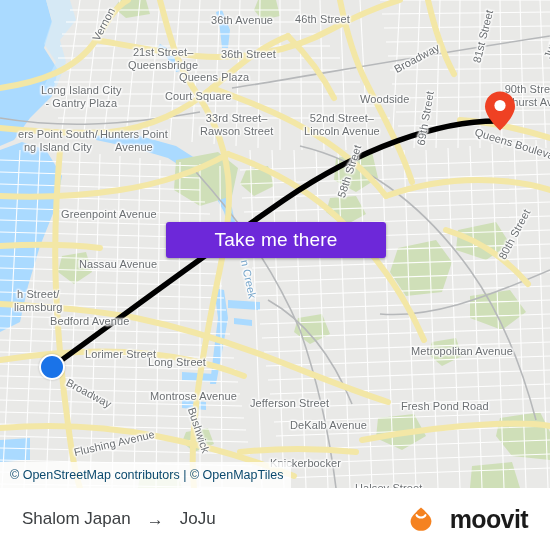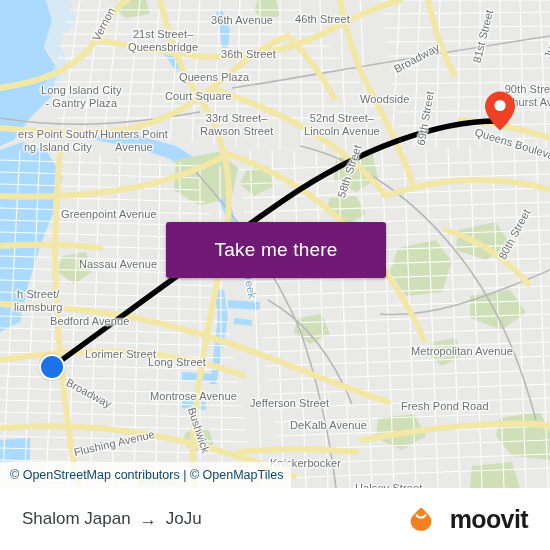--- a/index.html
+++ b/index.html
@@ -29,22 +29,22 @@
     text-shadow:
        1px 0 2px #fff, -1px 0 2px #fff, 0 1px 2px #fff, 0 -1px 2px #fff,
        1px 1px 2px #fff, -1px -1px 2px #fff, 1px -1px 2px #fff, -1px 1px 2px #fff;
     pointer-events:none;
     transform-origin:center center;
   }
   .map-label.water{color:#7aa8cc;}
 
   
   #take-me-there{
-    position:absolute;left:166px;top:222px;width:220px;height:56px;
-    background:#701a75;
+    position:absolute;left:166px;top:222px;width:220px;height:36px;
+    background:#6d28d9;
     border:0;border-radius:3px;
     color:#ffffff;font-size:19px;
     font-family:"Liberation Sans", sans-serif;
     cursor:pointer;
     box-shadow:0 1px 3px rgba(0,0,0,.35);
     letter-spacing:.2px;
   }
 
   
   #origin-marker{
@@ -67,21 +67,21 @@
     white-space:nowrap;
   }
 
   
   #footer{
     position:absolute;left:0;top:488px;width:550px;height:62px;
     background:#ffffff;
     display:flex;align-items:center;justify-content:space-between;
     padding:0 22px 0 22px;box-sizing:border-box;
   }
-  #trip-summary{display:flex;align-items:center;gap:9px;}
+  #trip-summary{display:flex;align-items:center;gap:16px;}
   #trip-summary .place{font-size:17px;color:#3d4043;}
   #trip-summary .arrow{font-size:17px;color:#3d4043;line-height:1;}
   #moovit-logo{display:flex;align-items:center;gap:17px;}
   #moovit-wordmark{
     font-size:25px;font-weight:bold;color:#1b1b1b;letter-spacing:-.6px;
     font-family:"Liberation Sans", sans-serif;
   }
 </style>
 </head>
 <body>
@@ -207,21 +207,21 @@
       </g>
       <g stroke="#ffffff" stroke-width="1" fill="none" opacity=".0"></g>
 
       <path fill="none" stroke="#000000" stroke-width="5.5" stroke-linecap="round" d="M52,367 C120,318 200,258 284,200 C360,148 440,120 500,121"></path>
 
     </svg>
 
     <div id="map-labels">
         <div class="map-label" style="left: 211px; top: 14px;">36th Avenue</div>
         <div class="map-label" style="left: 295px; top: 13px;">46th Street</div>
-        <div class="map-label" style="left: 128px; top: 28px;">21st Street–
+        <div class="map-label" style="left: 128px; top: 46px;">21st Street–
 Queensbridge</div>
         <div class="map-label" style="left: 221px; top: 48px;">36th Street</div>
         <div class="map-label" style="left: 86px; top: 18px; transform: rotate(-62deg);">Vernon</div>
         <div class="map-label" style="left: 179px; top: 71px;">Queens Plaza</div>
         <div class="map-label" style="left: 41px; top: 84px;">Long Island City
 - Gantry Plaza</div>
         <div class="map-label" style="left: 121px; top: 90px; padding-left: 44px;">Court Square</div>
         <div class="map-label" style="left: 392px; top: 52px; transform: rotate(-28deg);">Broadway</div>
         <div class="map-label" style="left: 456px; top: 30px; transform: rotate(-76deg);">81st Street</div>
         <div class="map-label" style="left: 533px; top: 32px; transform: rotate(-72deg);">Junction</div>

